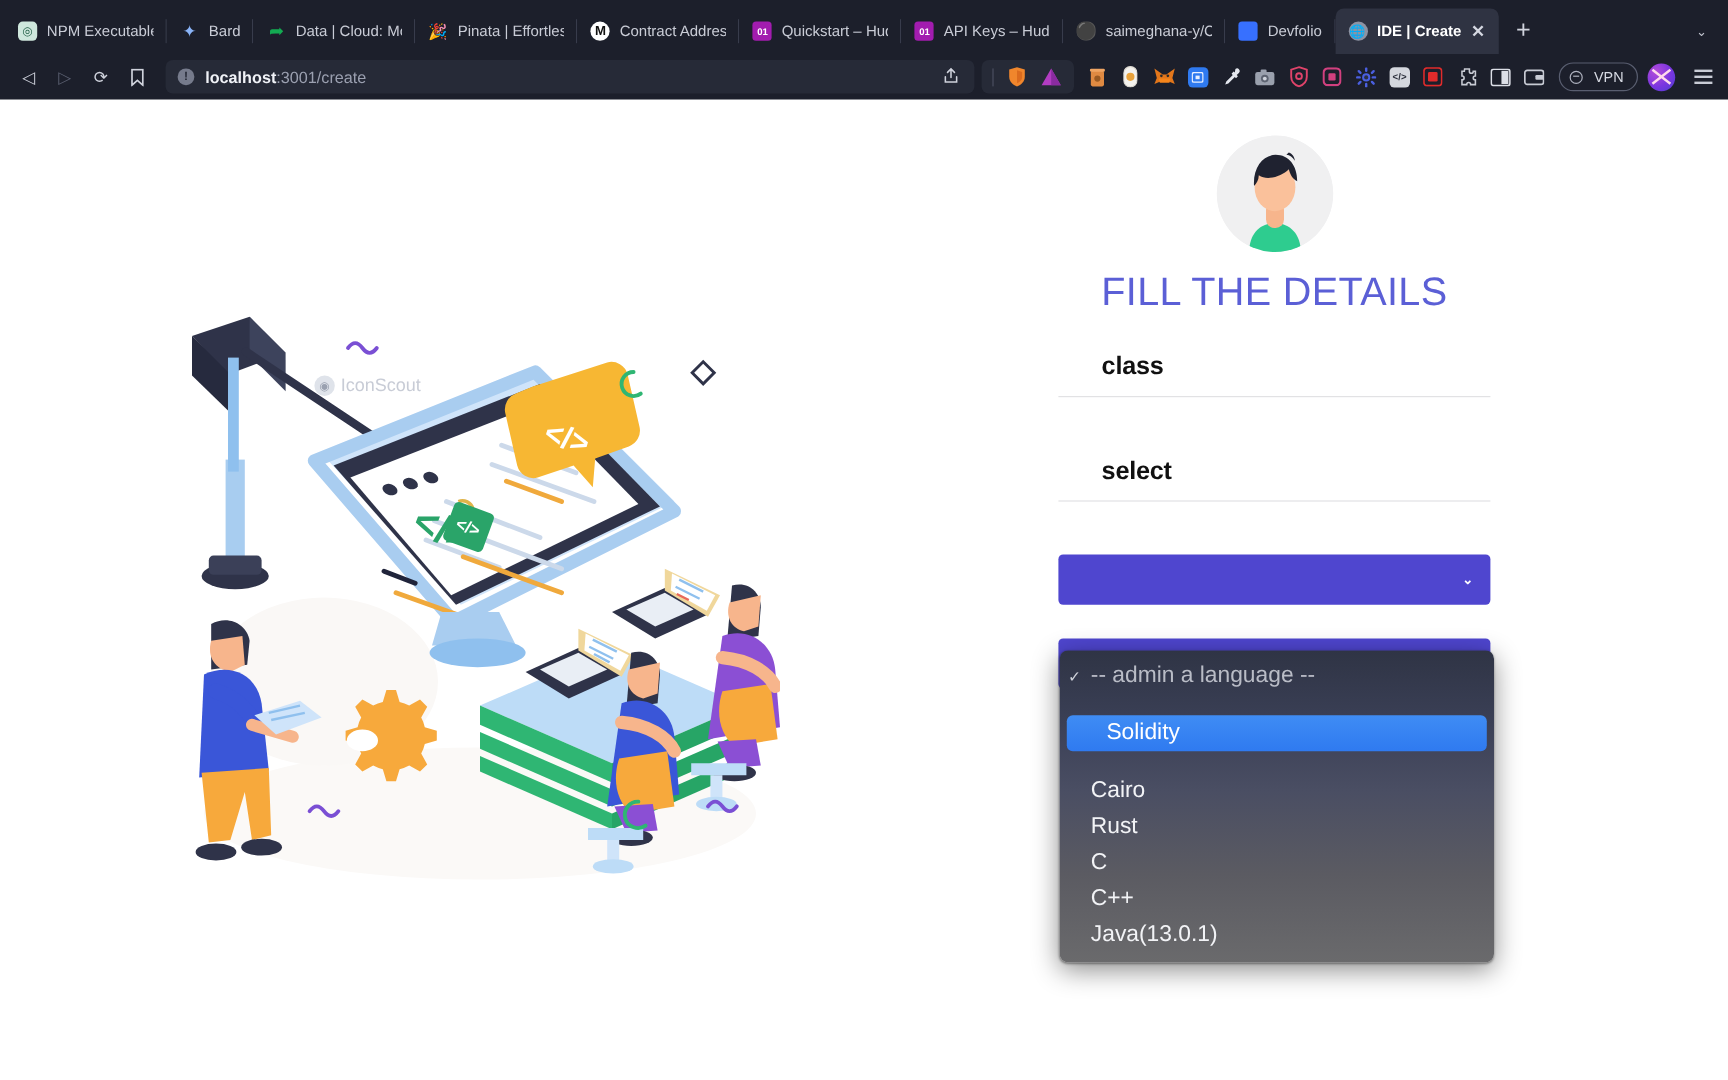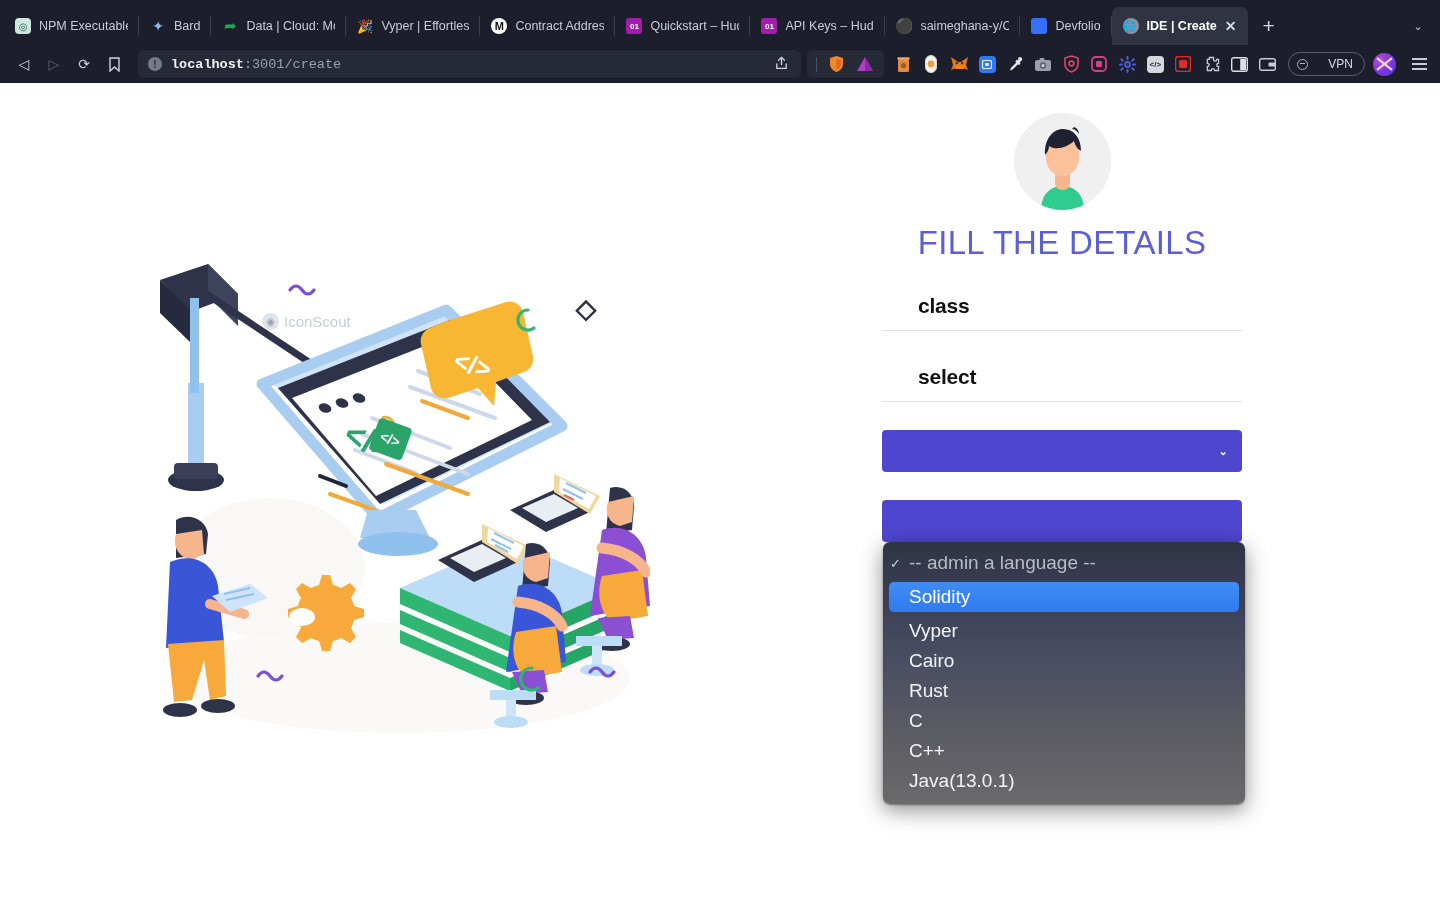--- a/index.html
+++ b/index.html
@@ -144,21 +144,20 @@
     font-weight: bold;
     display: flex; align-items: center; justify-content: center;
     flex: 0 0 14px;
   }
   #url-text {
     font-size: 13.5px;
     color: #9ba0b0;
     white-space: nowrap;
     overflow: hidden;
     flex: 1 1 auto;
-    font-family: Liberation Mono, monospace;
   }
   #url-text .host { color: #f0f2f7; font-weight: bold; }
   #share-icon {
     color: #c9ccd6; font-size: 13px; padding: 0 5px; flex: 0 0 auto;
   }
 
   #shield-group {
     display: flex; align-items: center; gap: 3px;
     background: #262a37;
     border-radius: 6px;
@@ -171,21 +170,21 @@
   .ext-icon {
     width: 26px; height: 26px;
     display: flex; align-items: center; justify-content: center;
     font-size: 14px;
     border-radius: 5px;
     flex: 0 0 auto;
   }
   .sq { width:17px; height:17px; border-radius:4px; display:flex; align-items:center; justify-content:center; font-size:10px; }
 
   #vpn-badge {
-    display: flex; align-items: center; gap: 20px;
+    display: flex; align-items: center; gap: 9px;
     border: 1px solid #595e70;
     border-radius: 13px;
     height: 24px;
     padding: 0 11px 0 8px;
     color: #d7dae3;
     font-size: 12px;
     margin: 0 6px 0 6px;
     flex: 0 0 auto;
     justify-content: flex-end;
   }
@@ -272,21 +271,21 @@
     font-size: 33px;
     font-weight: normal;
     letter-spacing: 0.3px;
     margin-bottom: 26px;
     white-space: nowrap;
   }
   .field {
     width: 360px;
     border-bottom: 1.5px solid #e2e2e4;
     padding: 6px 36px 12px 36px;
-    margin-bottom: 28px;
+    margin-bottom: 44px;
   }
   .field-value {
     font-size: 21px;
     font-weight: bold;
     color: #111111;
     letter-spacing: -0.2px;
   }
   .primary-button {
     width: 360px;
     height: 42px;
@@ -333,23 +332,23 @@
   }
   .dd-item .dd-check {
     width: 19px;
     font-size: 13px;
     color: #cfd2da;
     flex: 0 0 19px;
   }
   .dd-item.placeholder { color: #b9bcc6; }
   .dd-item.selected {
     background: linear-gradient(to bottom, #3f8cf4, #2f7af0);
-    margin: 4px 6px;
+    margin: 18px 6px;
     border-radius: 5px;
-    padding-left: 1px;
+    padding-left: 14px;
   }
   .dd-item.selected .dd-label { color: #ffffff; }
 </style>
 </head>
 <body>
 
 <div id="browser-chrome">
 
   <div id="tab-strip">
 
@@ -363,21 +362,21 @@
       <span class="tab-title">Bard</span>
     </div>
 
     <div class="tab">
       <span class="tab-favicon fav-data">➦</span>
       <span class="tab-title">Data | Cloud: Mo</span>
     </div>
 
     <div class="tab">
       <span class="tab-favicon fav-pinata">🎉</span>
-      <span class="tab-title">Vyper | Effortles</span>
+      <span class="tab-title">Pinata | Effortles</span>
     </div>
 
     <div class="tab">
       <span class="tab-favicon fav-contract">M</span>
       <span class="tab-title">Contract Addres</span>
     </div>
 
     <div class="tab">
       <span class="tab-favicon fav-hud">01</span>
       <span class="tab-title">Quickstart – Hud</span>
@@ -736,24 +735,20 @@
     <div class="dd-item placeholder">
       <span class="dd-check">✓</span>
       <span class="dd-label">-- admin a language --</span>
     </div>
     <div class="dd-item selected">
       <span class="dd-check"></span>
       <span class="dd-label">Solidity</span>
     </div>
     <div class="dd-item">
       <span class="dd-check"></span>
-      <span class="dd-label">Vyper</span>
-    </div>
-    <div class="dd-item">
-      <span class="dd-check"></span>
       <span class="dd-label">Cairo</span>
     </div>
     <div class="dd-item">
       <span class="dd-check"></span>
       <span class="dd-label">Rust</span>
     </div>
     <div class="dd-item">
       <span class="dd-check"></span>
       <span class="dd-label">C</span>
     </div>

